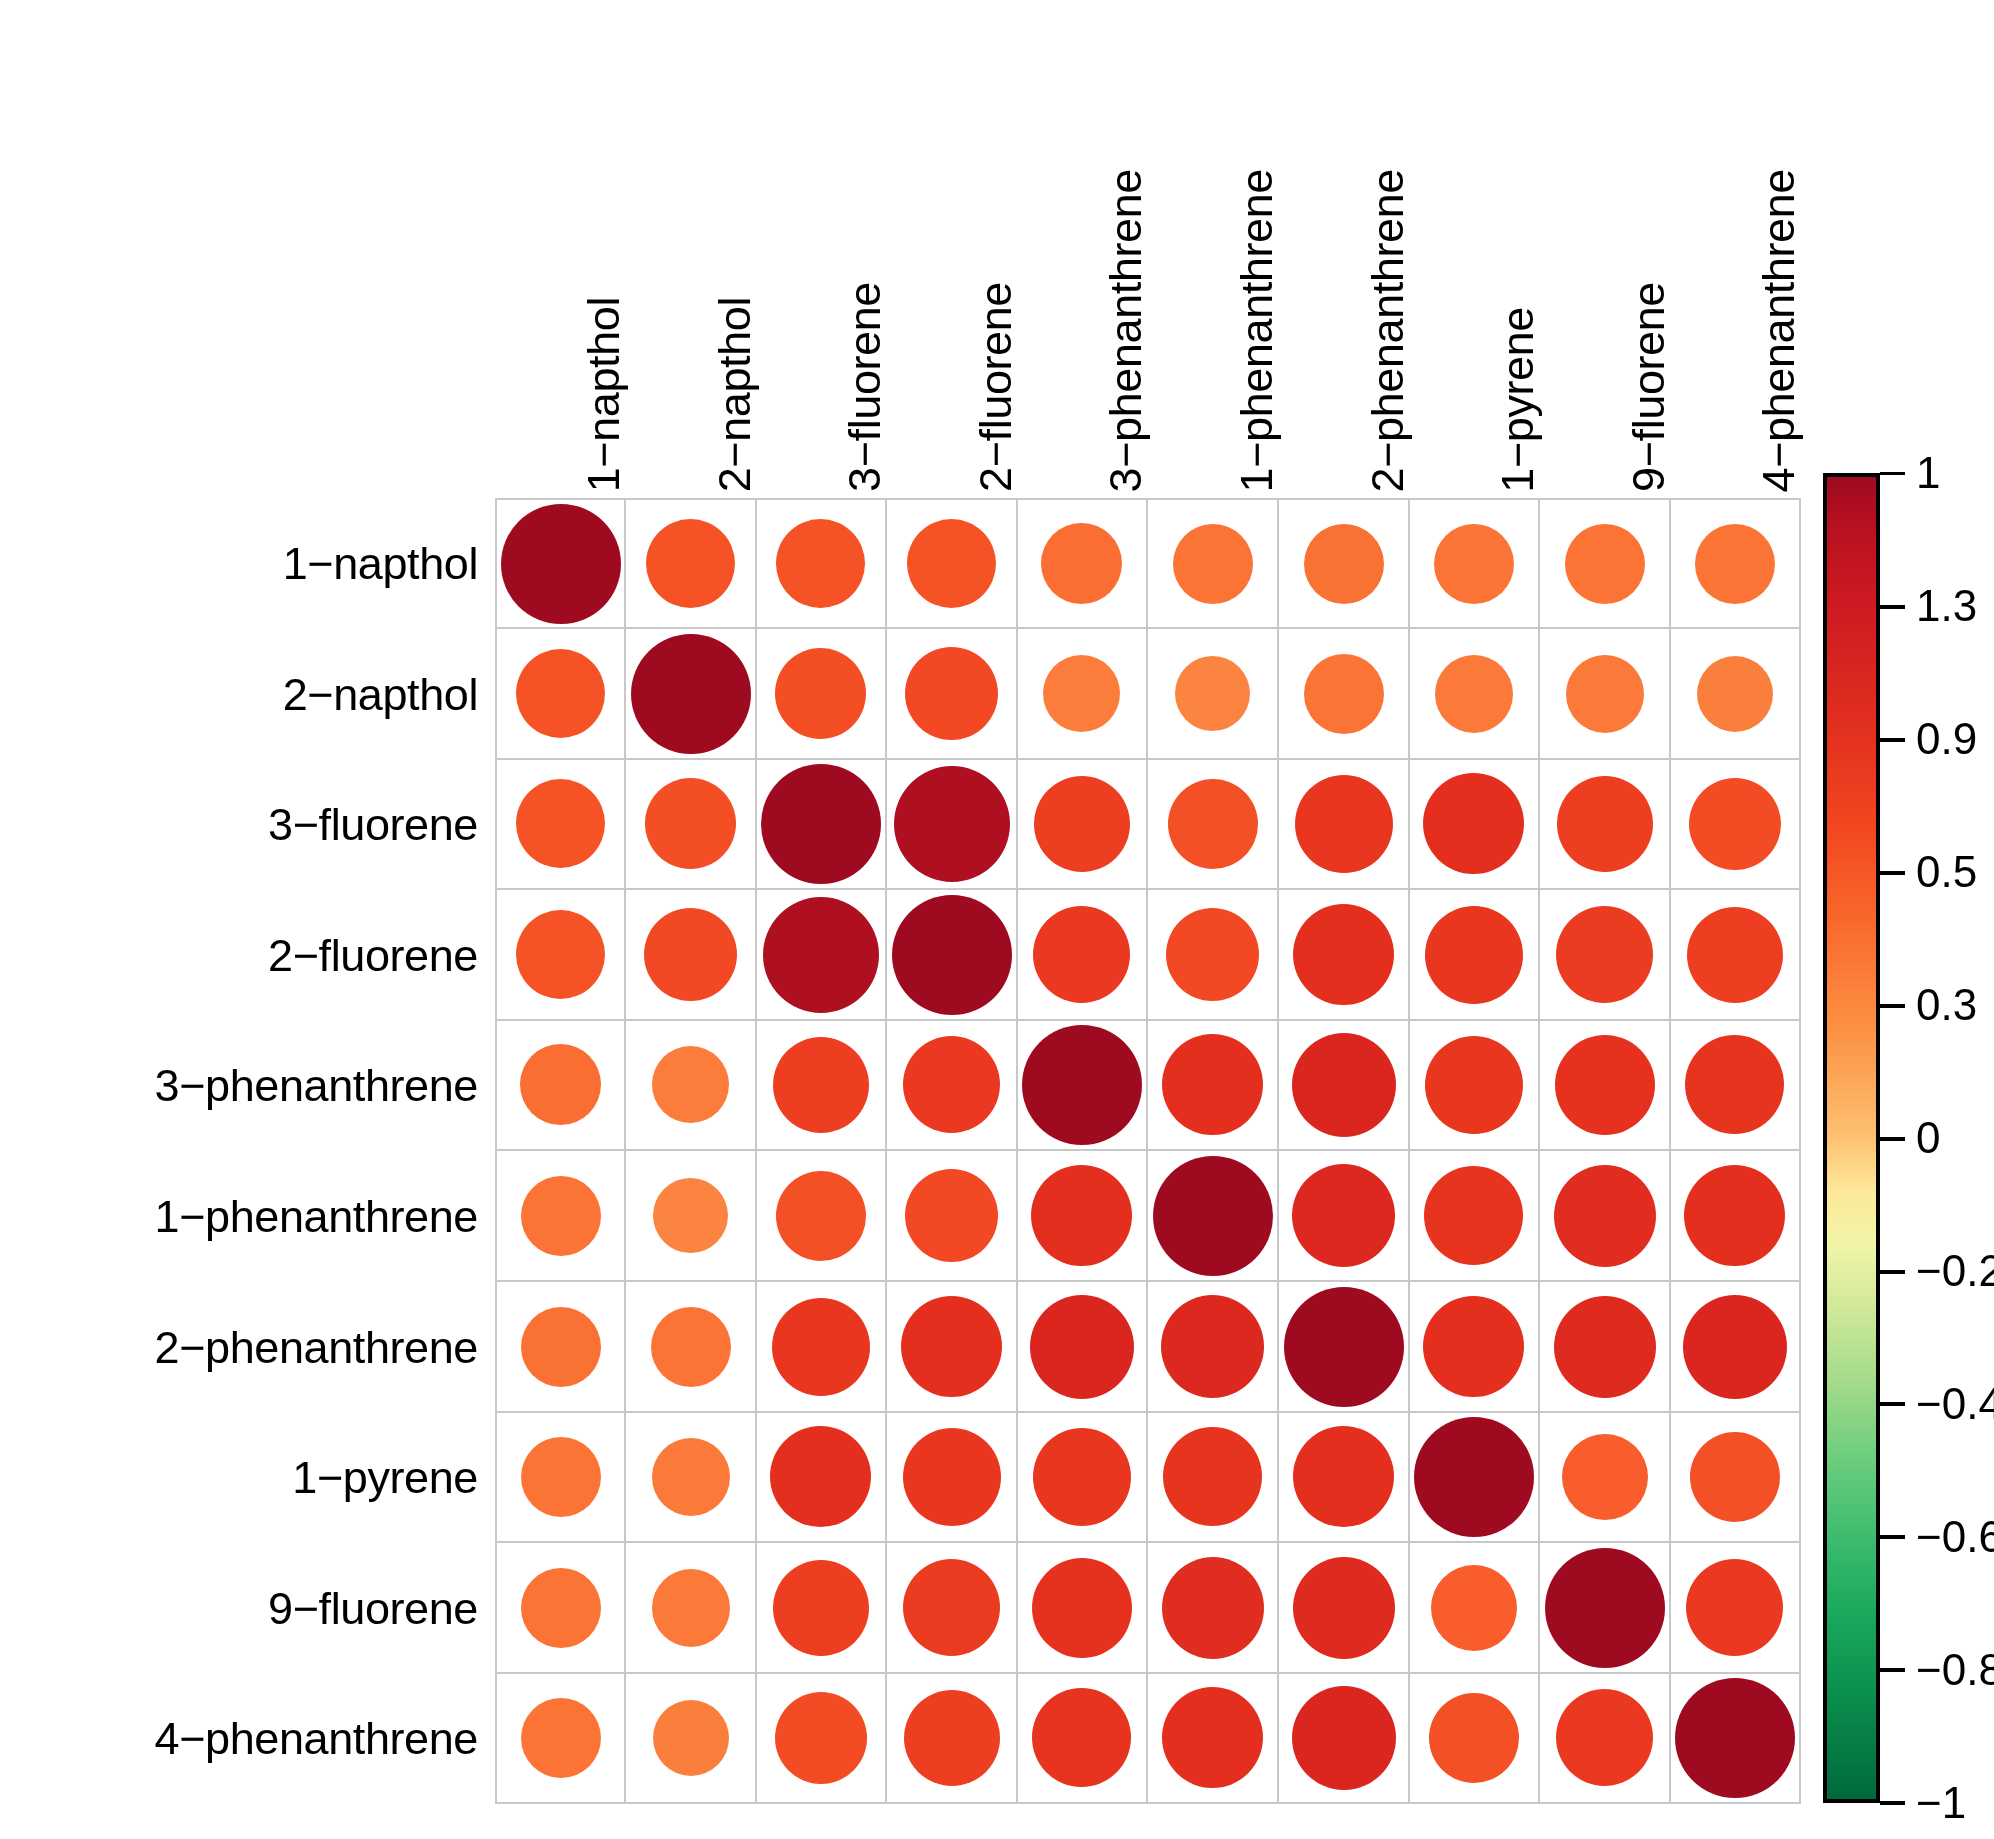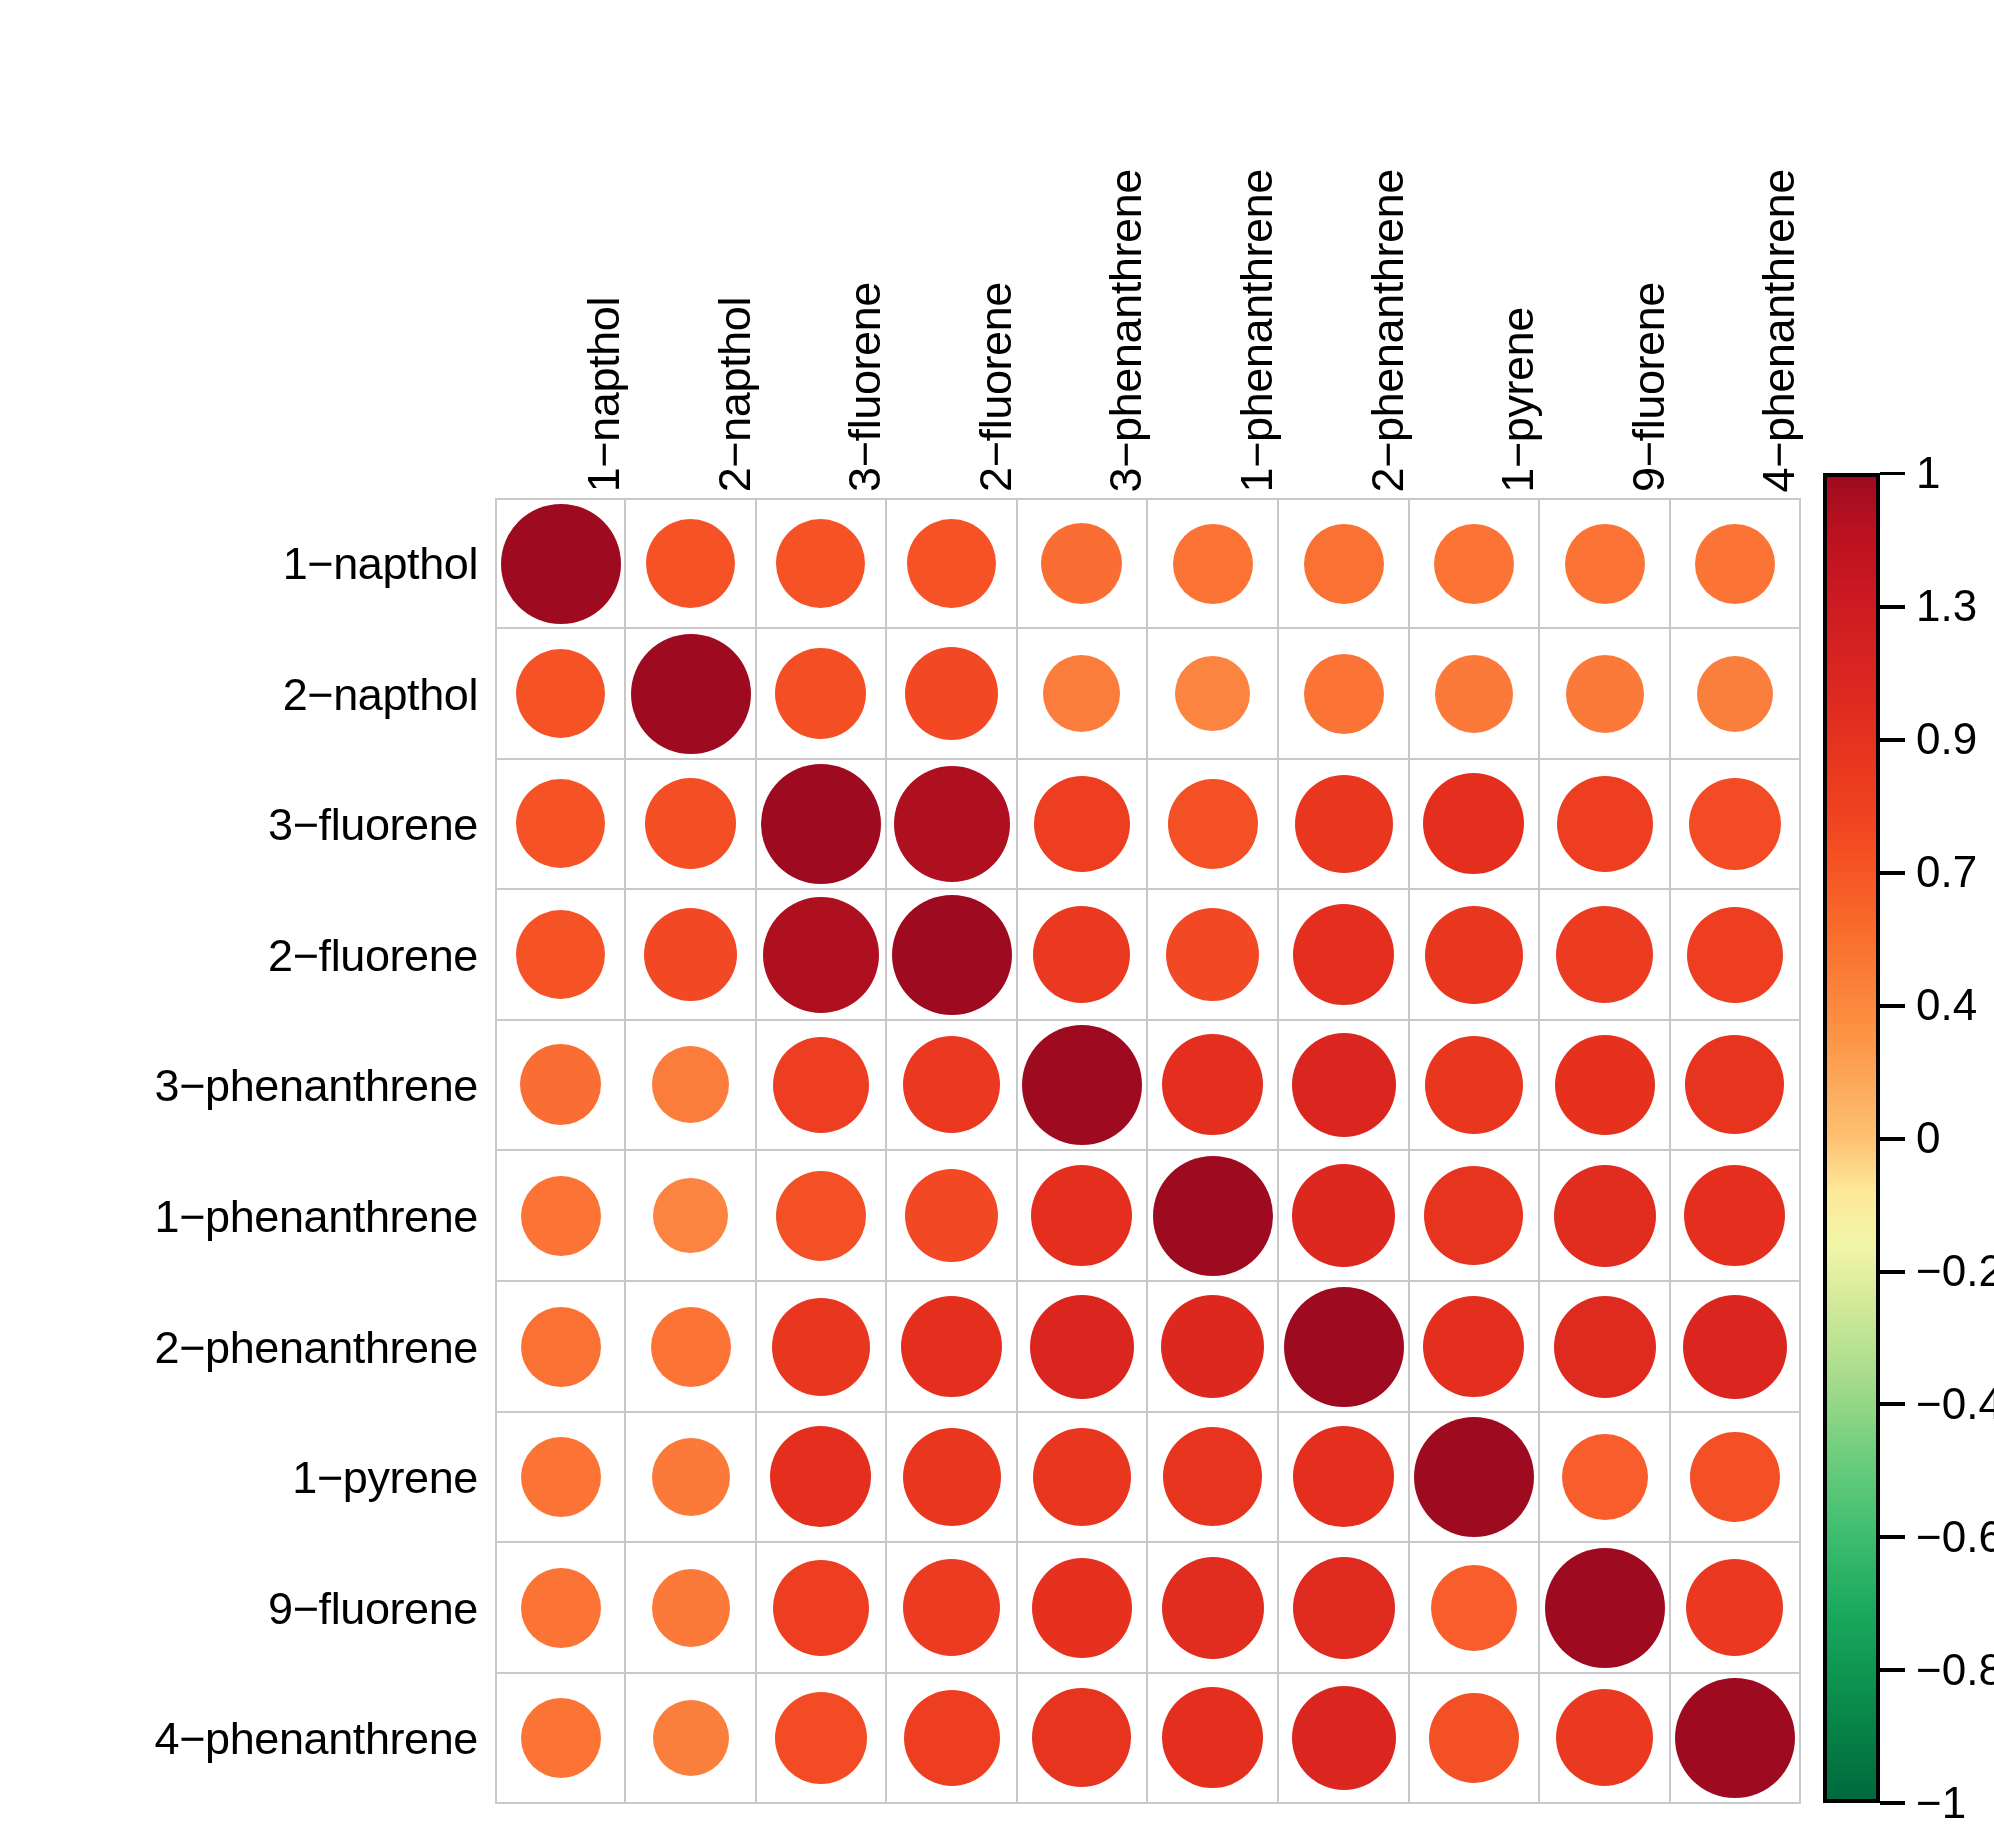--- a/index.html
+++ b/index.html
@@ -413,23 +413,23 @@
 
   <div class="cbwrap">
     <div class="cbbar"></div>
   <div class="cbtick" style="top: -1.5px;"></div>
       <div class="cbticklabel" style="top: 0px;">1</div>
       <div class="cbtick" style="top: 132px;"></div>
       <div class="cbticklabel" style="top: 133px;">1.3</div>
       <div class="cbtick" style="top: 265px;"></div>
       <div class="cbticklabel" style="top: 266px;">0.9</div>
       <div class="cbtick" style="top: 398px;"></div>
-      <div class="cbticklabel" style="top: 399px;">0.7</div>
+      <div class="cbticklabel" style="top: 399px;">0.5</div>
       <div class="cbtick" style="top: 531px;"></div>
-      <div class="cbticklabel" style="top: 532px;">0.4</div>
+      <div class="cbticklabel" style="top: 532px;">0.3</div>
       <div class="cbtick" style="top: 664px;"></div>
       <div class="cbticklabel" style="top: 665px;">0</div>
       <div class="cbtick" style="top: 797px;"></div>
       <div class="cbticklabel" style="top: 798px;">−0.2</div>
       <div class="cbtick" style="top: 929px;"></div>
       <div class="cbticklabel" style="top: 931px;">−0.4</div>
       <div class="cbtick" style="top: 1062px;"></div>
       <div class="cbticklabel" style="top: 1064px;">−0.6</div>
       <div class="cbtick" style="top: 1195px;"></div>
       <div class="cbticklabel" style="top: 1197px;">−0.8</div>

